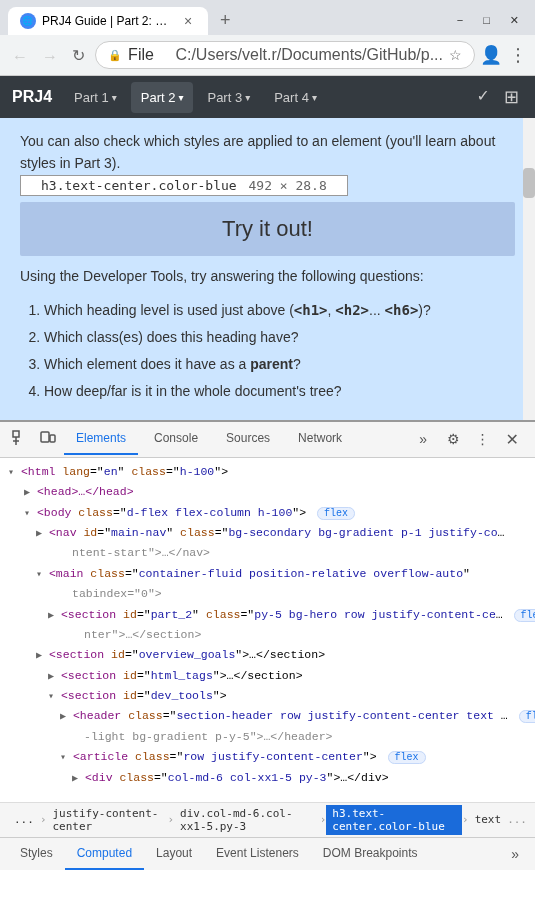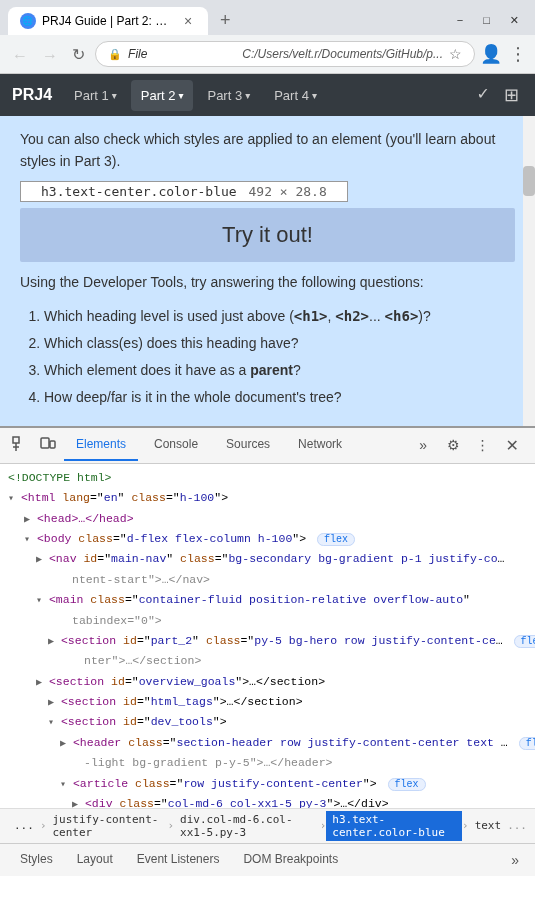--- a/index.html
+++ b/index.html
@@ -14,37 +14,37 @@
     .tab-close { color: #666; font-size: 14px; cursor: pointer; width: 16px; height: 16px; display: flex; align-items: center; justify-content: center; border-radius: 50%; }
     .tab-new { background: none; border: none; font-size: 18px; color: #666; cursor: pointer; padding: 4px 8px; }
     .chevron-controls { margin-left: auto; display: flex; gap: 4px; }
     .win-ctrl { font-size: 11px; color: #333; padding: 2px 8px; cursor: pointer; }
 
     .nav-bar { display: flex; align-items: center; padding: 6px 8px; gap: 6px; background: #f1f3f4; }
     .nav-btn { background: none; border: none; cursor: pointer; color: #666; font-size: 16px; padding: 2px 4px; }
     .nav-btn.disabled { color: #ccc; }
     .address-bar { flex: 1; display: flex; align-items: center; background: #fff; border: 1px solid #ccc; border-radius: 20px; padding: 4px 12px; gap: 6px; }
     .address-lock { color: #666; font-size: 11px; }
-    .address-text { flex: 1; font-size: 12px; color: #333; font-style: italic; }
+    .address-text { flex: 1; font-size: 16px; color: #333; }
     .address-star { color: #666; font-size: 14px; }
     .address-account { color: #666; font-size: 14px; }
     .address-menu { color: #666; font-size: 14px; }
 
     
     .page-nav { display: flex; align-items: center; background: #343a40; padding: 0 12px; height: 42px; gap: 4px; }
     .page-brand { color: #fff; font-weight: bold; font-size: 16px; margin-right: 8px; }
     .page-nav-item { color: #ccc; padding: 8px 10px; font-size: 13px; cursor: pointer; display: flex; align-items: center; gap: 3px; }
     .page-nav-item.active { background: #495057; color: #fff; border-radius: 4px; }
     .page-nav-item .dropdown-arrow { font-size: 10px; }
     .page-nav-right { margin-left: auto; display: flex; gap: 6px; }
     .nav-icon-btn { color: #ccc; font-size: 16px; cursor: pointer; padding: 4px; }
 
     
     .main-content { background: #cce5ff; padding: 12px 20px; min-height: 280px; }
-    .content-text { font-size: 14px; color: #333; line-height: 1.6; margin-bottom: 8px; }
+    .content-text { font-size: 14px; color: #333; line-height: 1.6; margin-bottom: 0; }
     .tooltip-tag { display: inline-block; background: #fff; border: 1px solid #999; padding: 2px 20px; font-size: 13px; color: #333; font-family: monospace; margin-bottom: 6px; }
     .tooltip-tag .dimensions { color: #666; margin-left: 4px; }
     .try-it-btn { display: block; background: #adc5e8; text-align: center; padding: 14px; font-size: 22px; color: #333; margin-bottom: 12px; border-radius: 2px; }
     .questions-title { font-size: 14px; color: #333; margin-bottom: 16px; }
     .questions-list { margin-left: 24px; }
     .questions-list li { margin-bottom: 6px; font-size: 14px; color: #333; line-height: 1.5; }
     .questions-list li code { font-family: monospace; font-weight: bold; }
 
     
     .content-wrapper { position: relative; }
@@ -183,23 +183,20 @@
     <div class="devtools-tab">Sources</div>
     <div class="devtools-tab">Network</div>
     <span class="devtools-more">»</span>
     <span class="devtools-settings">⚙</span>
     <span class="devtools-kebab">⋮</span>
     <span class="devtools-close">✕</span>
   </div>
 
   <div class="dom-tree">
     <div class="dom-line">
-      <span class="comment">&lt;!DOCTYPE html&gt;</span>
-    </div>
-    <div class="dom-line">
       <span class="collapse-arrow">▾</span>
       <span class="tag">&lt;html</span>
       <span class="attr-name"> lang</span><span>="</span><span class="attr-val">en</span><span>"</span>
       <span class="attr-name"> class</span><span>="</span><span class="attr-val">h-100</span><span>"&gt;</span>
     </div>
     <div class="dom-line" style="padding-left:24px;">
       <span class="collapse-arrow">▶</span>
       <span class="tag">&lt;head&gt;…&lt;/head&gt;</span>
     </div>
     <div class="dom-line" style="padding-left:24px;">
@@ -282,18 +279,19 @@
     <span class="breadcrumb-item">div.col-md-6.col-xx1-5.py-3</span>
     <span style="color:#999;">›</span>
     <span class="breadcrumb-item active">h3.text-center.color-blue</span>
     <span style="color:#999;">›</span>
     <span class="breadcrumb-item">text</span>
     <span style="margin-left:auto;color:#999;">...</span>
   </div>
 
   <div class="devtools-bottom-tabs">
     <div class="bottom-tab">Styles</div>
+    <div class="bottom-tab active">Computed</div>
     <div class="bottom-tab">Layout</div>
     <div class="bottom-tab">Event Listeners</div>
     <div class="bottom-tab">DOM Breakpoints</div>
     <span class="bottom-more">»</span>
   </div>
 </div>
 
 </body></html>

